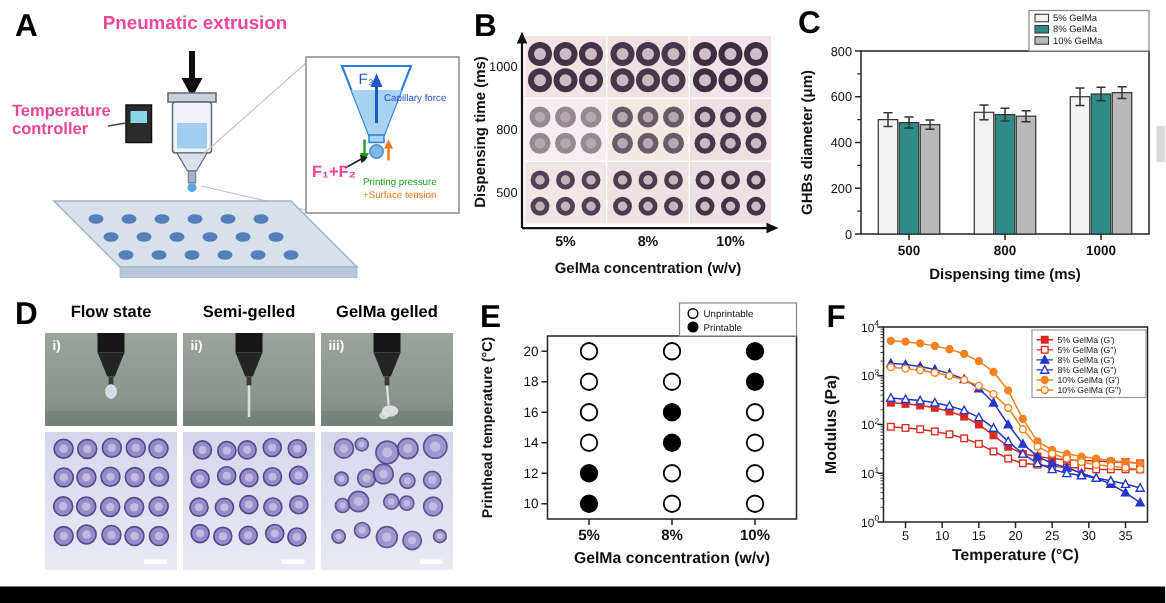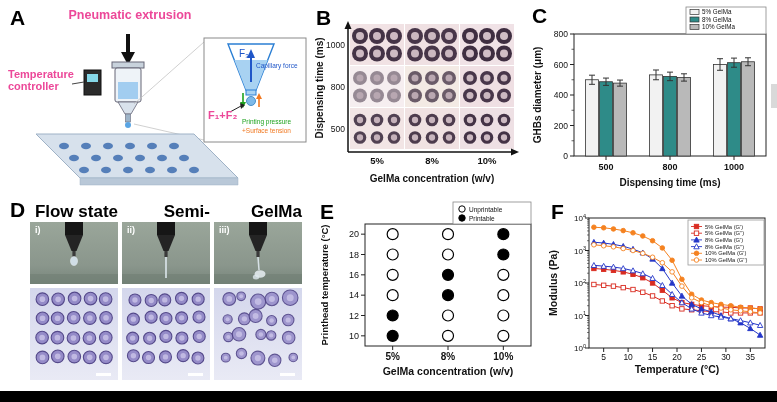--- a/index.html
+++ b/index.html
@@ -7,21 +7,21 @@
   .figure {
     position:relative; width:777px; height:402px; background:#ffffff;
     overflow:hidden; font-family:"Liberation Sans", sans-serif; color:#000;
   }
   .abs { position:absolute; }
   .panel-label { position:absolute; font-weight:bold; font-size:21px; color:#000; }
   .ovl { position:absolute; line-height:1.12; color:#ec4899; }
   svg text { font-family:"Liberation Sans", sans-serif; }
   .bottom-bar { position:absolute; left:0; top:391px; width:777px; height:11px; background:#000; }
   .edge-artifact { position:absolute; left:771px; top:84px; width:6px; height:24px; background:#d9d9d9; }
-  .d-title { position:absolute; top:4px; width:88px; text-align:right; font-weight:bold; font-size:17px; }
+  .d-title { position:absolute; top:4px; width:88px; text-align:center; font-weight:bold; font-size:11px; }
 </style>
 </head>
 <body>
 
 <div class="figure">
 
   <div class="panel-label" style="left:10px;top:6px">A</div>
   <div class="panel-label" style="left:316px;top:6px">B</div>
   <div class="panel-label" style="left:532px;top:4px">C</div>
   <div class="panel-label" style="left:10px;top:198px">D</div>

